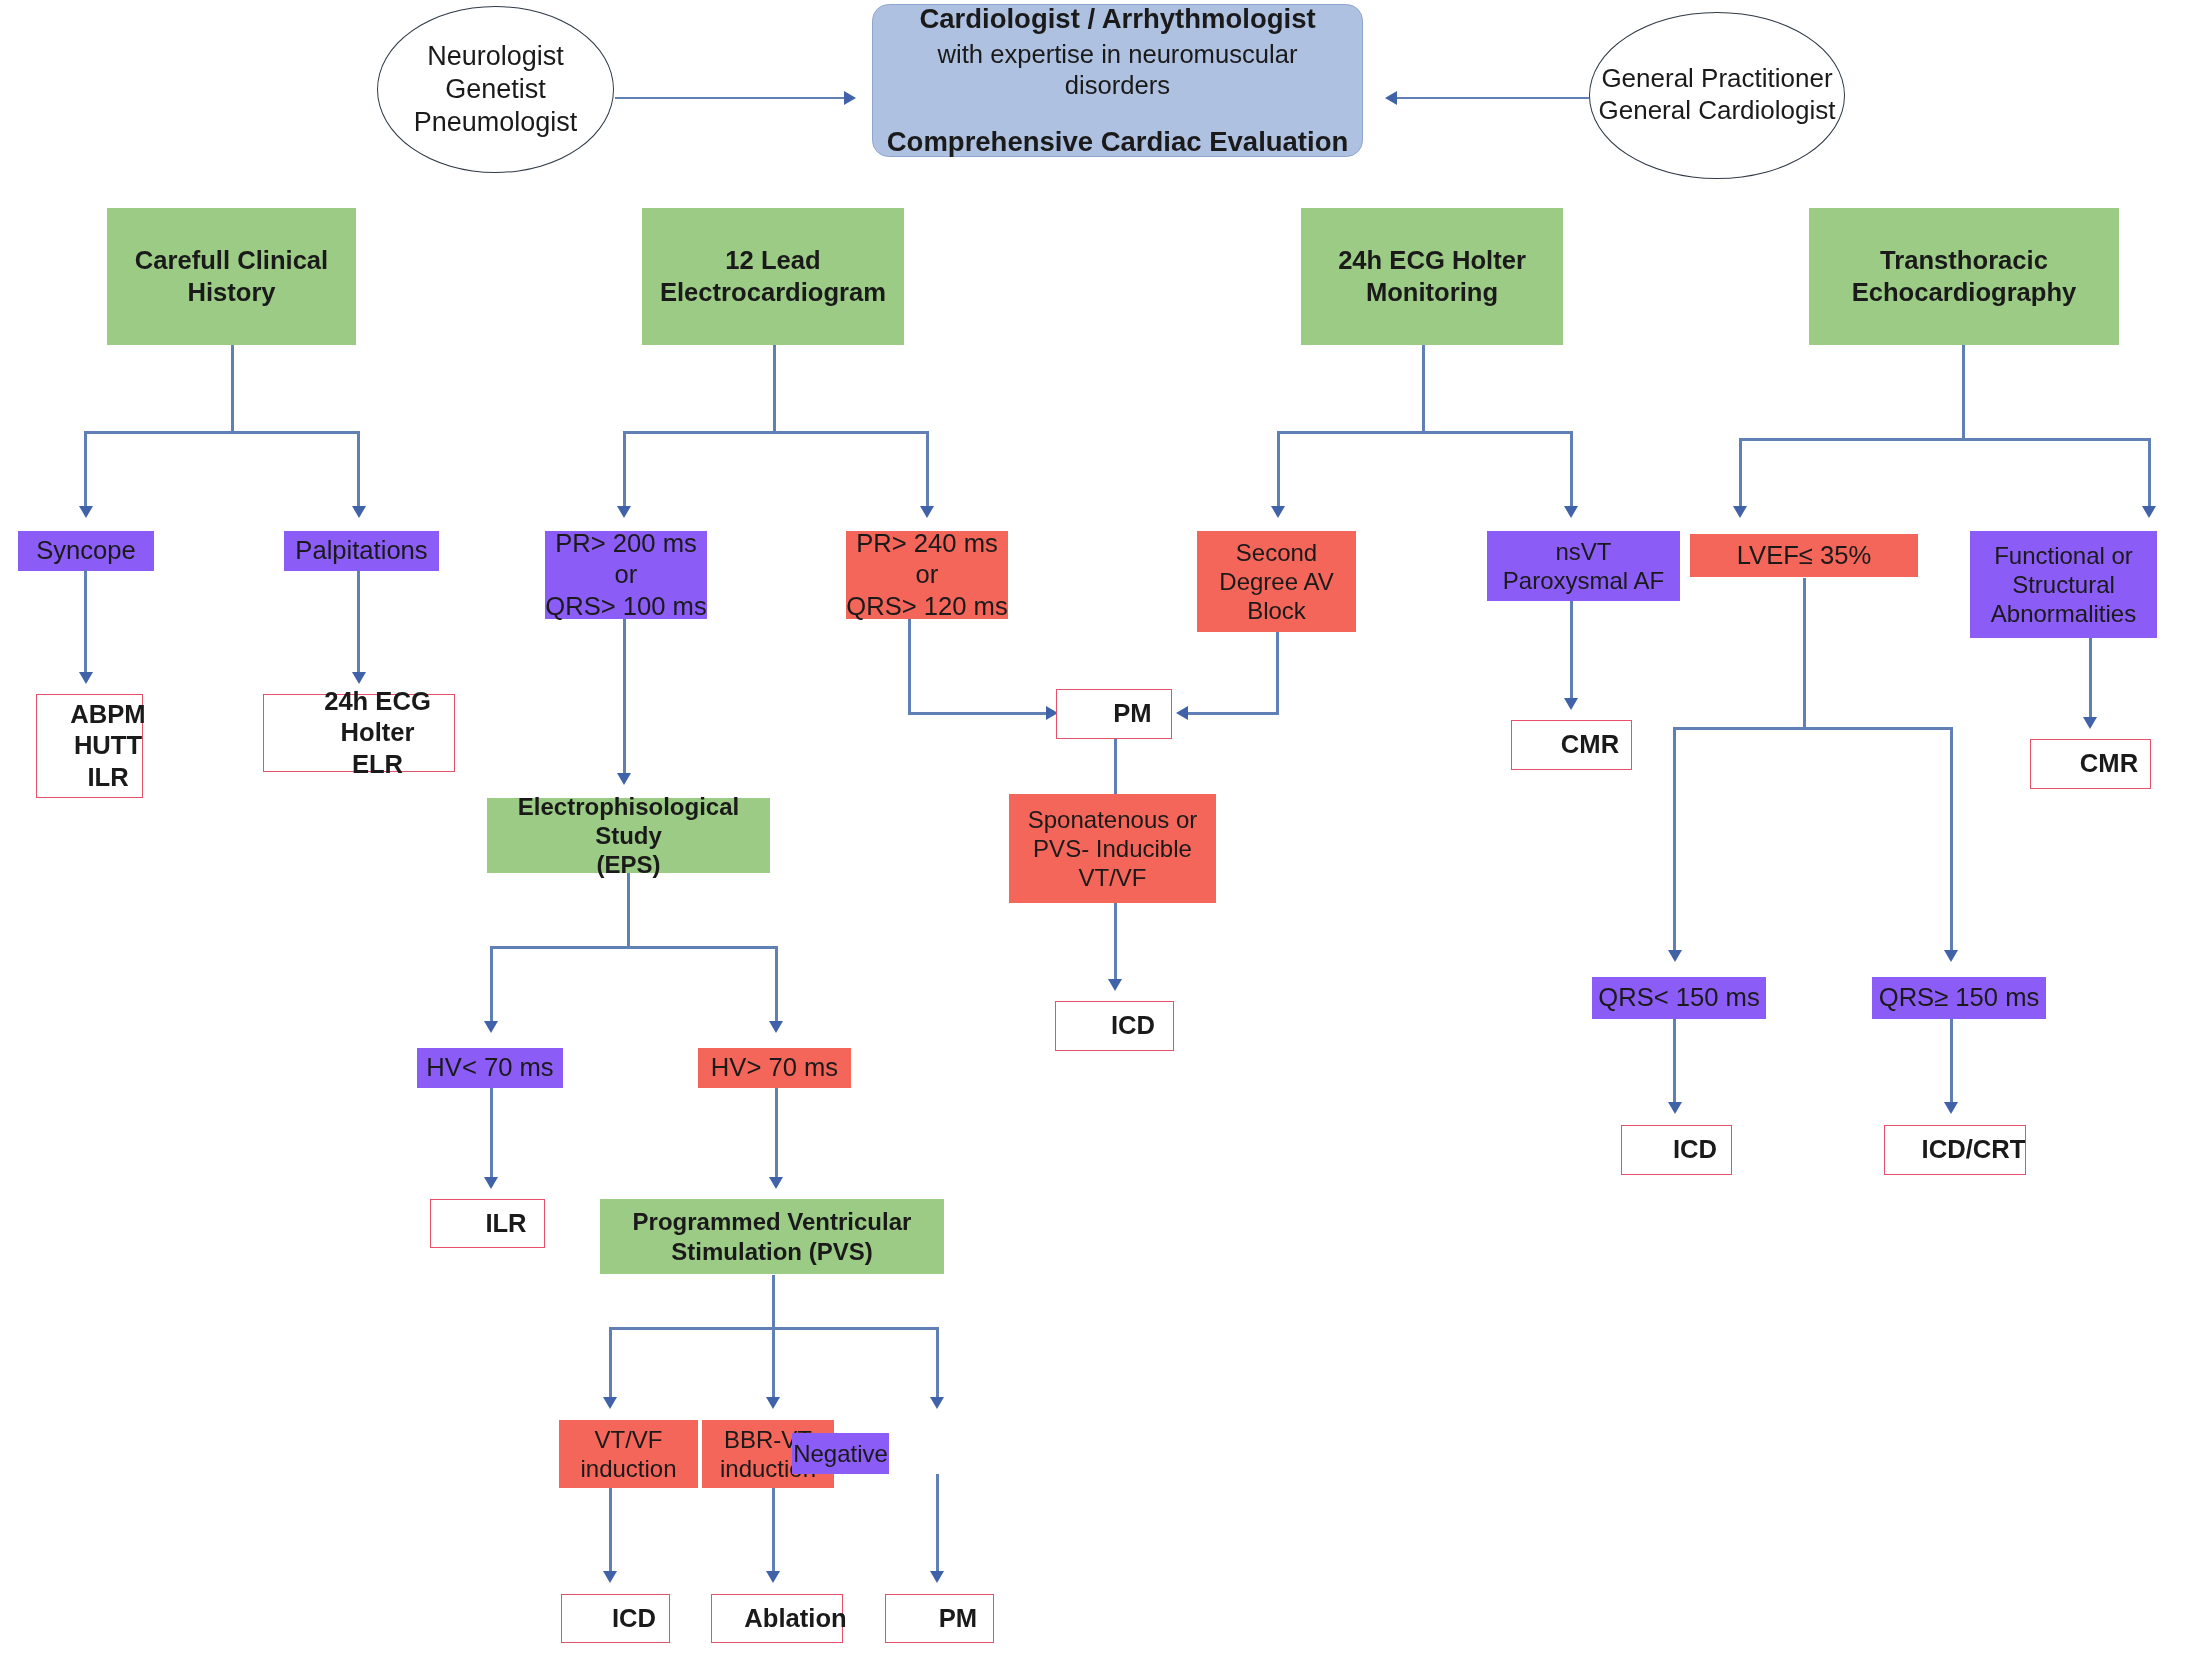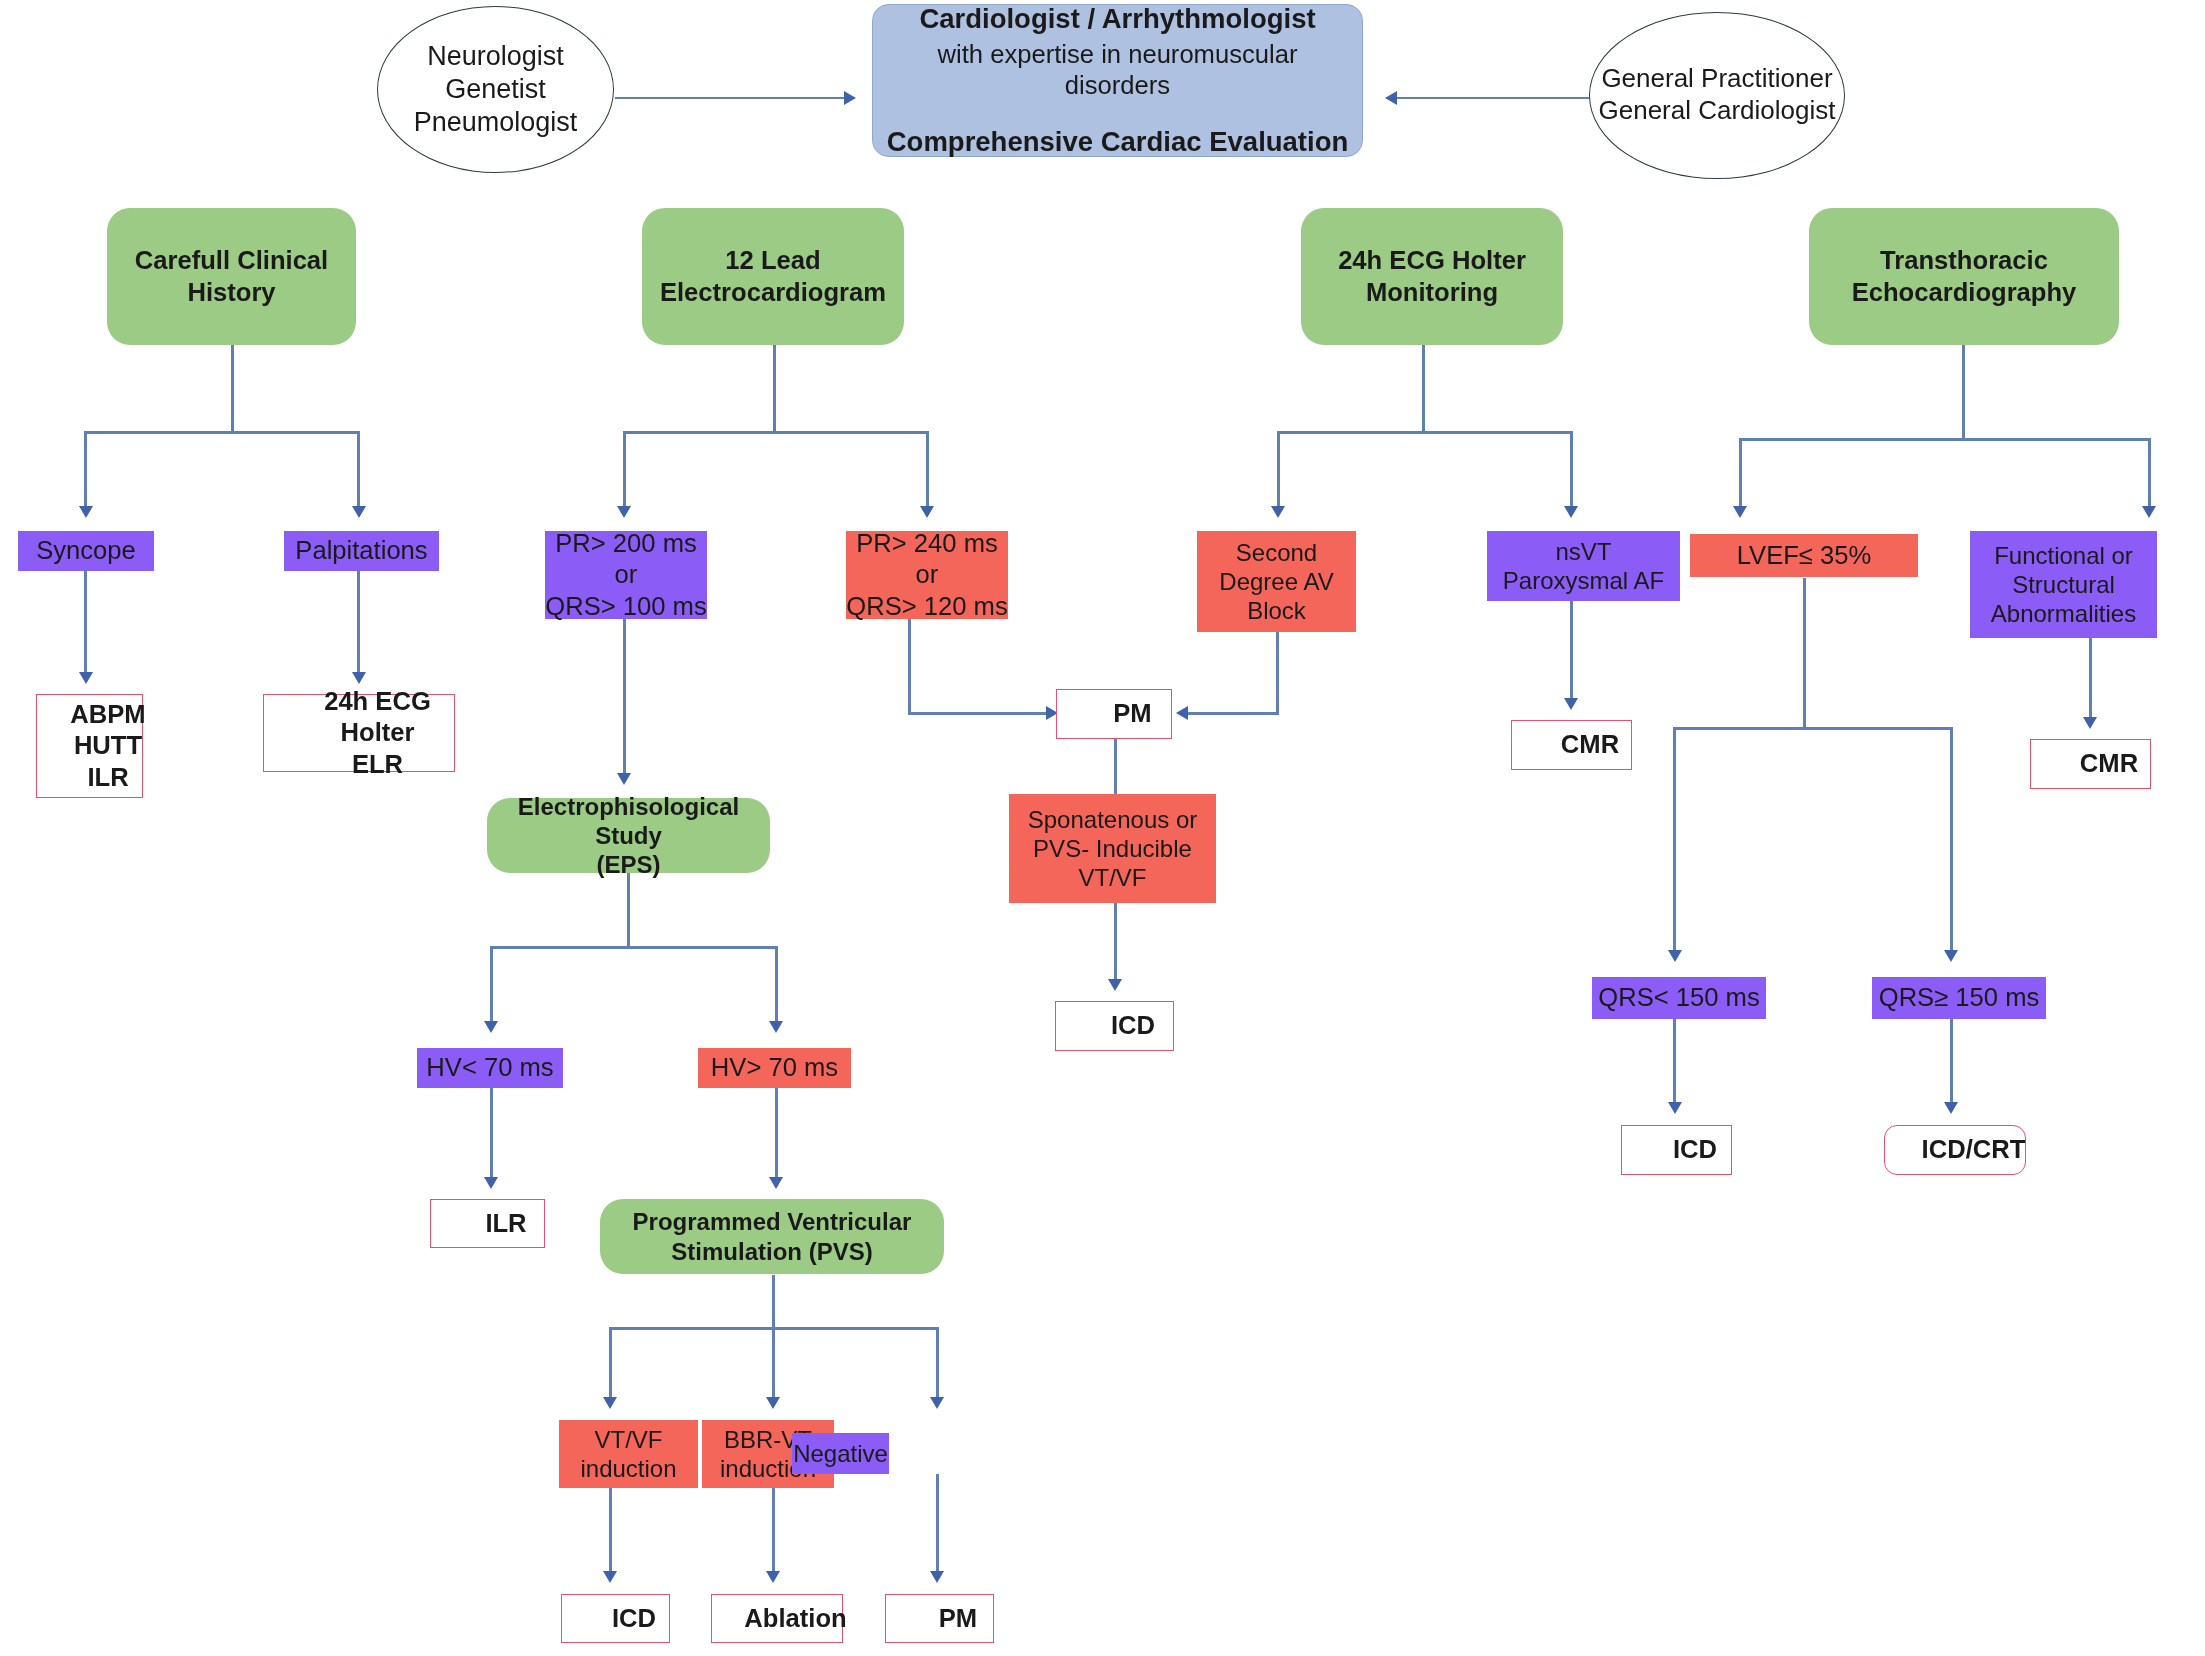--- a/index.html
+++ b/index.html
@@ -23,21 +23,20 @@
     align-items: center;
     justify-content: center;
     text-align: center;
     line-height: 1.22;
     color: #1a1a1a;
     white-space: pre-line;
   }
   .green {
     background: #9ccb86;
     font-weight: bold;
-    border-radius: 23px;
   }
   .yellow {
     background: #8b5cf6;
   }
   .red {
     background: #f4655a;
   }
   .outline {
     background: #ffffff;
     border: 1.9px solid #e8516b;
@@ -272,16 +271,16 @@
 
   <div class="node yellow" style="left:1592px; top:977px; width:174px; height:42px; font-size:25.6px;">QRS&lt; 150 ms</div>
   <div class="node yellow" style="left:1872px; top:977px; width:174px; height:42px; font-size:25.6px;">QRS≥ 150 ms</div>
 
   <div class="ln vline" style="left:1673px; top:1019px; width:2.6px; height:91px;"></div>
   <div class="arrow-down" style="left:1668px; top:1102px;"></div>
   <div class="ln vline" style="left:1950px; top:1019px; width:2.6px; height:91px;"></div>
   <div class="arrow-down" style="left:1944px; top:1102px;"></div>
 
   <div class="node outline" style="left:1621px; top:1125px; width:111px; height:50px; font-size:25.6px;">ICD</div>
-  <div class="node outline" style="left:1884px; top:1125px; width:142px; height:50px; font-size:25.6px;border-radius:13px;">ICD/CRT</div>
+  <div class="node outline" style="left:1884px; top:1125px; width:142px; height:50px; font-size:25.6px;">ICD/CRT</div>
 
 </div>
 
 
 </body></html>

